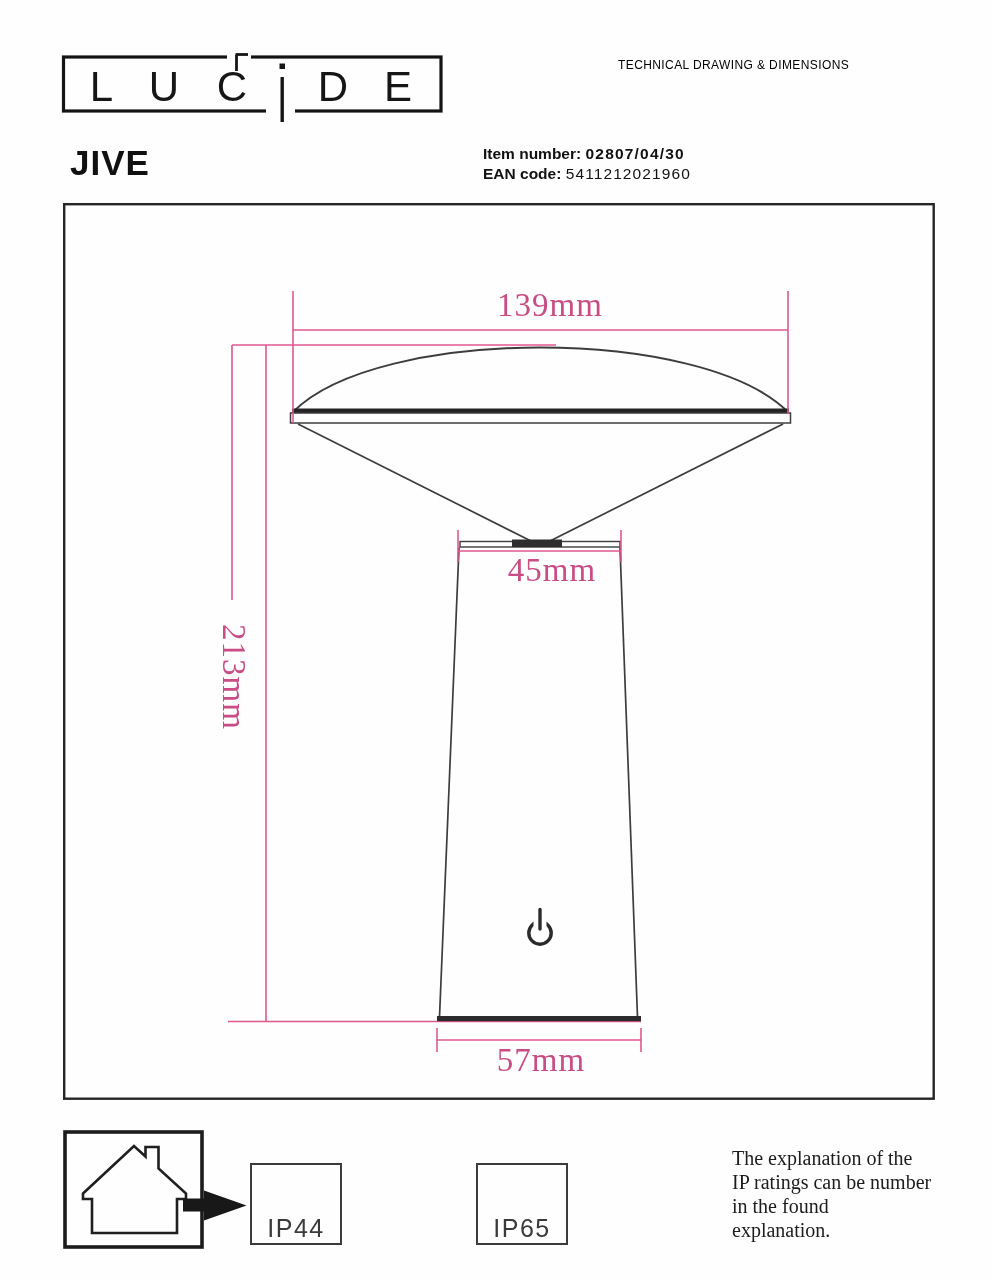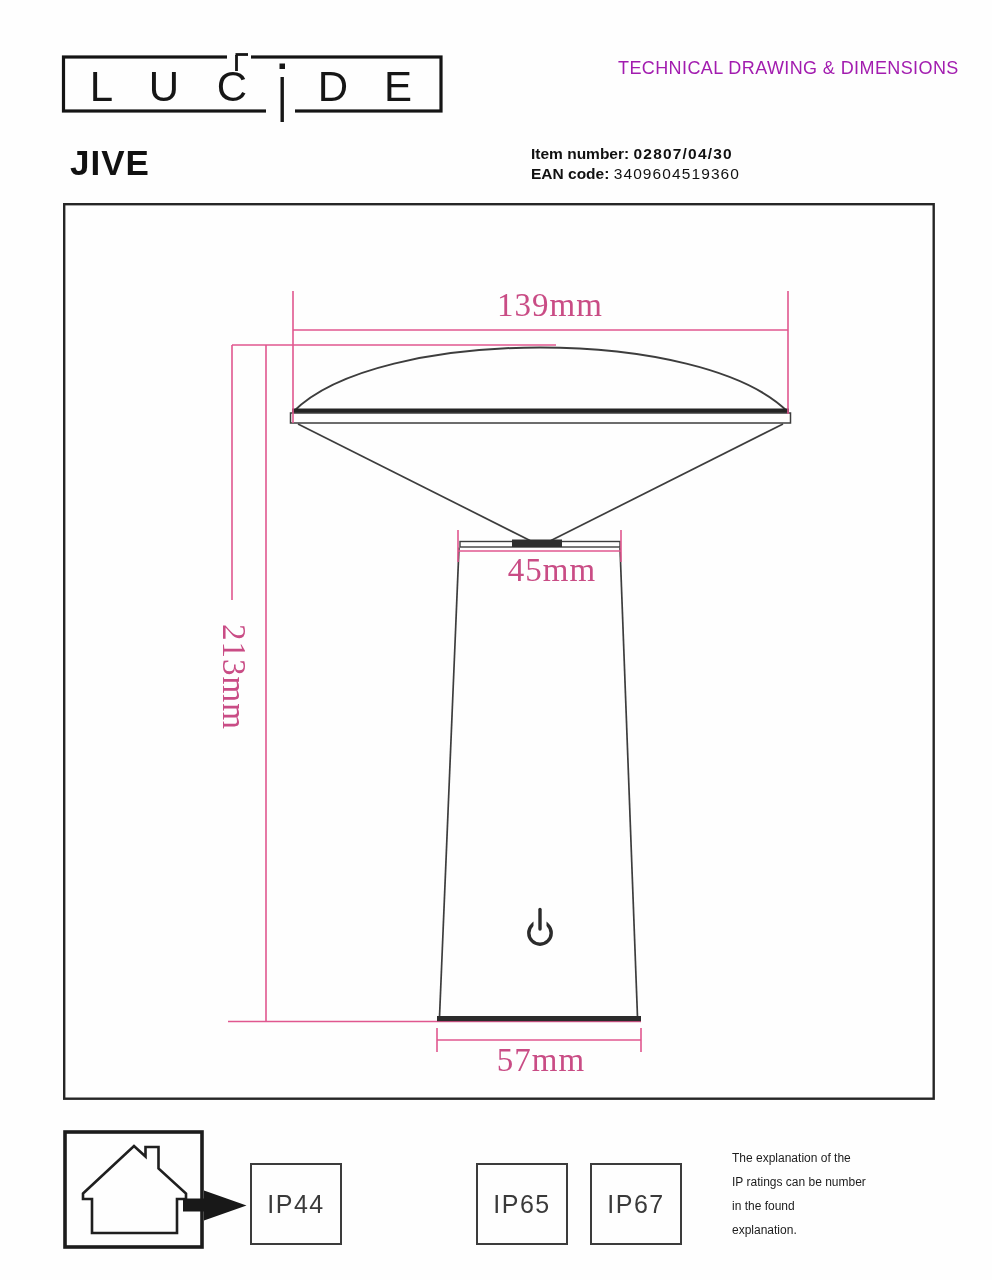--- a/index.html
+++ b/index.html
@@ -3,37 +3,37 @@
 <meta charset="utf-8">
 <style>
   html,body{margin:0;padding:0;background:#e8e8e8;}
   .page{
     position:relative;width:992px;height:1280px;background:#fefefe;
     font-family:"Liberation Sans",sans-serif;color:#1a1a1a;overflow:hidden;
     margin:0 auto;
   }
   .abs{position:absolute;}
   
-  .doc-title{left:618px;top:58px;font-size:18px;letter-spacing:.4px;color:#a21caf;}
+  .doc-title{left:618px;top:58px;font-size:12px;letter-spacing:.4px;color:#000000;}
   .product-name{left:70px;top:143px;font-size:35px;font-weight:bold;letter-spacing:1px;color:#111;text-align:right;}
   .codes{left:483px;top:144px;font-size:15.5px;line-height:19.5px;color:#111;}
-  .codes .row{white-space:nowrap;margin-left:48px;}
+  .codes .row{white-space:nowrap;}
   .codes .lbl{font-weight:bold;}
   .codes .val{font-weight:bold;letter-spacing:1.2px;}
   .codes .val-ean{font-weight:normal;letter-spacing:1.1px;}
   
   .draw-wrap{left:63px;top:203px;width:872px;height:897px;}
   
   .ip-box{
     top:1163px;width:88px;height:78px;border:2px solid #3c3c3c;background:#fefefe;
-    display:flex;align-items:center;justify-content:center;
+    display:flex;align-items:flex-end;justify-content:center;
     font-size:25px;letter-spacing:1.5px;color:#3a3a3a;
   }
   .ip-44{left:250px;} .ip-54{left:362px;} .ip-65{left:476px;} .ip-67{left:590px;}
-  .note{left:732px;top:1146px;font-size:12px;line-height:24px;color:#1c1c1c;}
+  .note{left:732px;top:1146px;font-size:20px;line-height:24px;color:#1c1c1c;font-family:Liberation Serif, serif;}
   .dim-text{font-family:"Liberation Serif",serif;letter-spacing:1px;}
 </style>
 </head>
 <body>
 
 <div class="page">
 
   <svg class="abs" style="left:60px;top:48px;" width="395" height="80" viewBox="60 48 395 80">
     <rect x="63.5" y="57" width="377.5" height="54" fill="none" stroke="#141414" stroke-width="3.2"></rect>
     <rect x="227" y="52" width="24" height="10" fill="#fefefe"></rect>
@@ -52,21 +52,21 @@
     <g stroke="#161616" stroke-width="2.8">
       <line x1="236.5" y1="55" x2="236.5" y2="71"></line>
       <line x1="235.5" y1="54.5" x2="248" y2="54.5"></line>
     </g>
   </svg>
 
   <div class="abs doc-title">TECHNICAL DRAWING &amp; DIMENSIONS</div>
   <div class="abs product-name">JIVE</div>
   <div class="abs codes">
     <div class="row"><span class="lbl">Item number:</span> <span class="val">02807/04/30</span></div>
-    <div class="row"><span class="lbl">EAN code:</span> <span class="val-ean">3409604519360</span></div>
+    <div class="row"><span class="lbl">EAN code:</span> <span class="val-ean">5411212021960</span></div>
   </div>
 
   <svg class="abs draw-wrap" width="872" height="897" viewBox="63 203 872 897">
 
     <rect x="64.2" y="204.2" width="869.5" height="894.5" fill="none" stroke="#262626" stroke-width="2.4"></rect>
 
     <g>
       <path d="M 293 412 C 378 326 702 326 788 412" fill="#fefefe" stroke="#3d3d3d" stroke-width="2"></path>
       <rect x="292" y="408.5" width="497" height="4.5" fill="#242424"></rect>
       <rect x="290.5" y="413" width="500" height="10" fill="#fefefe" stroke="#3d3d3d" stroke-width="1.5"></rect>
@@ -132,23 +132,20 @@
              L 186 1199 L 177 1199 L 177 1233 L 92 1233 L 92 1199 L 83 1199 Z" fill="none" stroke="#1f1f1f" stroke-width="2.6"></path>
     <polygon points="183,1198.5 204,1198.5 204,1190.5 246.5,1205.5 204,1220.5 204,1211.5 183,1211.5" fill="#181818"></polygon>
   </svg>
 
   <div class="abs ip-box ip-44">
       <span>IP44</span>
     </div>
   <div class="abs ip-box ip-65">
       <span>IP65</span>
     </div>
-  <div class="abs ip-box ip-67">
-      <span>IP67</span>
-    </div>
 
   <div class="abs note">
     <div>The explanation of the</div>
     <div>IP ratings can be number</div>
     <div>in the found</div>
     <div>explanation.</div>
   </div>
 
 </div>
 

